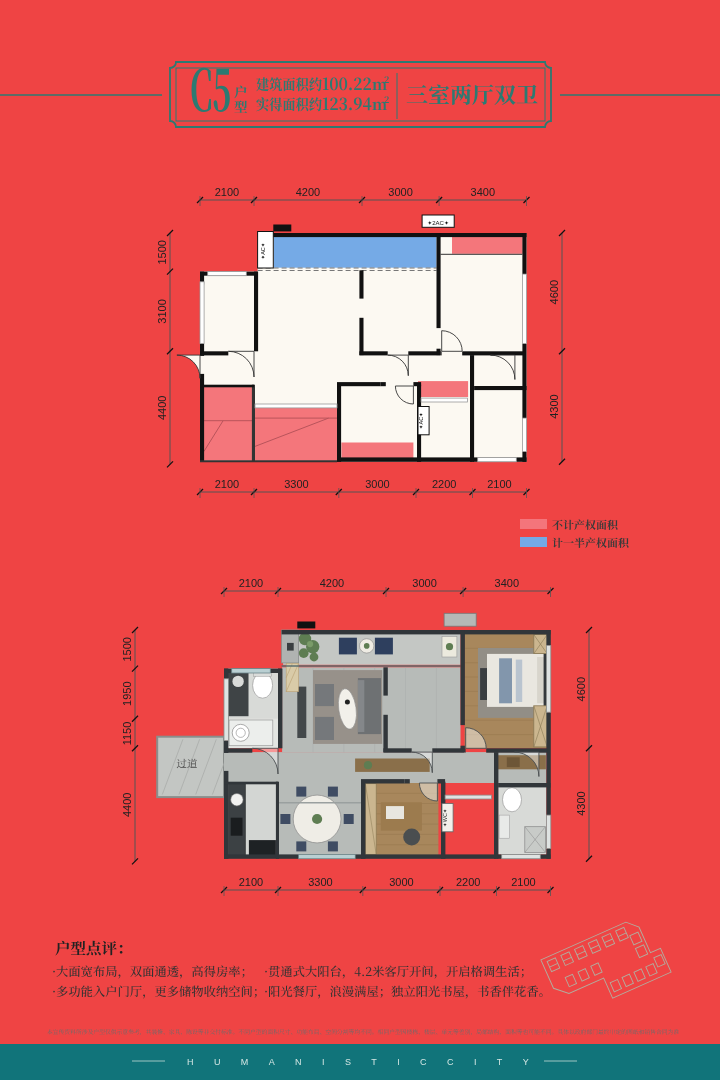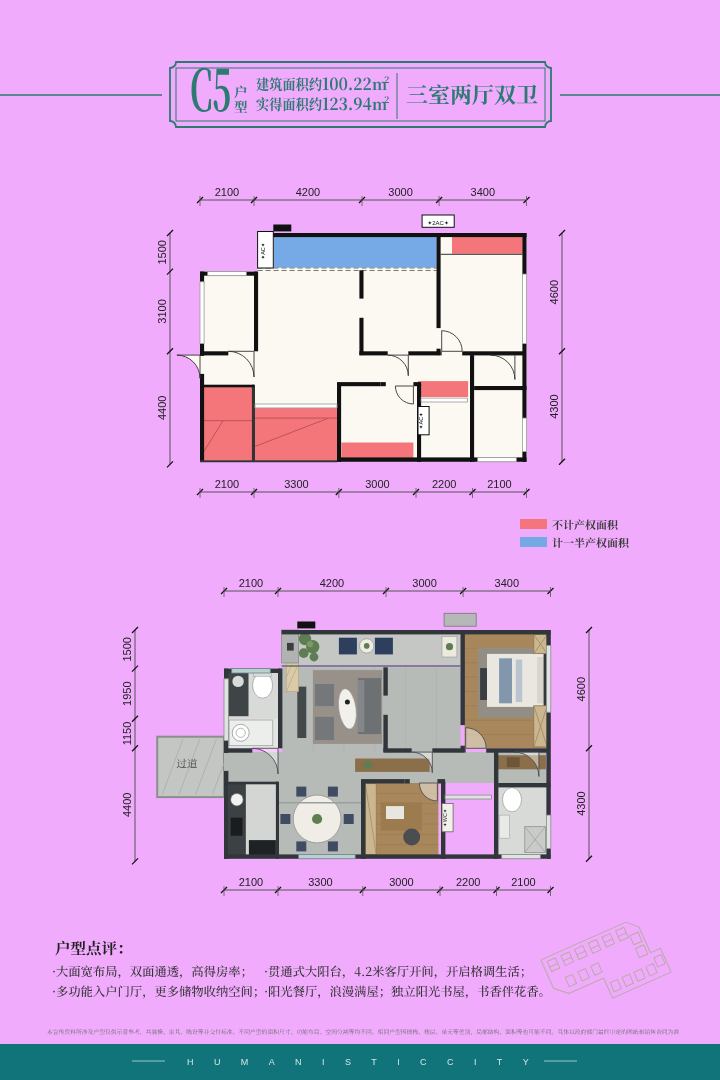--- a/index.html
+++ b/index.html
@@ -1,13 +1,13 @@
 <!DOCTYPE html>
 <html><head><meta charset="utf-8"><style>html,body{margin:0;padding:0}</style></head><body>
-<div style="position:relative;width:720px;height:1080px;background:#f0abfc;overflow:hidden"><svg width="720" height="1080" viewBox="0 0 720 1080">
+<div style="position:relative;width:720px;height:1080px;background:#ef4444;overflow:hidden"><svg width="720" height="1080" viewBox="0 0 720 1080">
       <line x1="0" y1="95" x2="162" y2="95" stroke="#2c7a72" stroke-width="1.5"></line>
       <line x1="560" y1="95" x2="720" y2="95" stroke="#2c7a72" stroke-width="1.5"></line>
       <path d="M176 62 H545 A6 6 0 0 0 551 68 V121 A6 6 0 0 0 545 127 H176 A6 6 0 0 0 170 121 V68 A6 6 0 0 0 176 62 Z" fill="none" stroke="#2c7a72" stroke-width="1.8"></path>
       <rect x="176" y="68" width="369" height="53" fill="none" stroke="#2c7a72" stroke-width="1"></rect>
       <g transform="translate(190,111) scale(0.56,1)">
         <path d="M24.8 1.1C29.9 1.1 33.9 -0.1 37.5 -2.2L37.4 -12.1H34.3L31.7 -2.1C29.9 -1.4 28.2 -1.1 26.2 -1.1C17.6 -1.1 11.2 -7.5 11.2 -21.1C11.2 -34.6 17.6 -41.2 26.1 -41.2C28 -41.2 29.6 -40.9 31.2 -40.3L33.9 -30.1H36.9L37.1 -40.1C33.4 -42.2 29.9 -43.3 24.8 -43.3C12.5 -43.3 2.7 -35.5 2.7 -20.8C2.7 -6.3 12.2 1.1 24.8 1.1Z M54.9 0.9C64.4 0.9 71 -4 71 -12.5C71 -20.9 65.3 -25.3 56.1 -25.3C53.5 -25.3 51 -25 48.6 -24.2L49.5 -36.2H69.6V-42.2H47.3L45.9 -22.3L47.5 -21.4C49.5 -22.1 51.5 -22.5 53.8 -22.5C59.3 -22.5 62.8 -18.9 62.8 -12.1C62.8 -4.9 59.3 -1 53.6 -1C52.2 -1 51.1 -1.1 50.1 -1.5L49.1 -6.8C48.7 -9.7 47.5 -10.8 45.5 -10.8C44.1 -10.8 42.8 -10 42.2 -8.6C42.9 -2.7 47.5 0.9 54.9 0.9Z" fill="#2c7a72"></path>
       </g>
       <path d="M239.9 85.5 239.8 85.5C240.2 86.1 240.7 86.9 240.8 87.6C242.3 88.5 243.6 85.8 239.9 85.5ZM237.9 91.5C237.9 91.1 237.9 90.7 237.9 90.4V88.2H244.3V91.5ZM236.4 87.7V90.4C236.4 92.8 236.2 95.8 234.4 98.1L234.6 98.2C237.1 96.5 237.7 94.1 237.9 91.9H244.3V92.9H244.6C245.1 92.9 245.9 92.5 245.9 92.4V88.5C246.2 88.4 246.4 88.3 246.5 88.2L244.9 87.1L244.2 87.8H238.2L236.4 87.2Z M244.9 100.8V106.6C244.9 106.8 244.8 106.8 244.7 106.8C244.4 106.8 243.3 106.7 243.3 106.7V106.9C243.9 107 244.1 107.2 244.3 107.4C244.4 107.7 244.5 108 244.5 108.4C246.2 108.3 246.4 107.7 246.4 106.7V101.3C246.7 101.3 246.8 101.1 246.9 100.9ZM238.5 102V104.2H237.5L237.5 103.8V102ZM234.4 112.4 234.5 112.8H246.7C246.9 112.8 247 112.7 247.1 112.6C246.5 112.1 245.5 111.3 245.5 111.3L244.7 112.4H241.5V109.9H245.5C245.7 109.9 245.9 109.9 245.9 109.7C245.4 109.2 244.4 108.5 244.4 108.5L243.6 109.5H241.5V108.1C241.9 108 242 107.9 242 107.7L240 107.6V104.6H241.7C241.9 104.6 242 104.5 242.1 104.4V106.5H242.3C242.9 106.5 243.5 106.2 243.5 106.1V101.9C243.8 101.8 243.9 101.7 244 101.5L242.1 101.4V104.3C241.6 103.9 240.8 103.1 240.8 103.1L240 104.2V102H241.4C241.6 102 241.7 101.9 241.8 101.7C241.2 101.3 240.4 100.6 240.4 100.6L239.6 101.6H234.7L234.8 102H236V103.8V104.2H234.4L234.5 104.6H236C235.9 105.9 235.6 107.3 234.3 108.4L234.5 108.5C236.8 107.5 237.3 106 237.4 104.6H238.5V108.2H238.8C239.3 108.2 239.7 108 239.9 107.9V109.5H235.6L235.8 109.9H239.9V112.4Z" fill="#2c7a72"></path>
       <g transform="translate(256,90) scale(0.88,1)">
         <path d="M1.2 -5.5 1 -5.4C1.4 -3.8 1.9 -2.6 2.6 -1.7C2.1 -0.6 1.4 0.4 0.3 1.1L0.4 1.3C1.7 0.7 2.7 -0 3.4 -0.9C5 0.5 7.4 0.9 10.9 0.9C11.5 0.9 12.9 0.9 13.5 0.9C13.5 0.2 13.8 -0.4 14.5 -0.6V-0.7C13.6 -0.7 11.8 -0.7 11 -0.7C7.9 -0.7 5.7 -0.9 4 -1.8C4.8 -3.1 5.2 -4.6 5.4 -6.1C5.7 -6.1 5.8 -6.2 5.9 -6.3L4.4 -7.6L3.6 -6.8H3C3.5 -7.8 4.3 -9.4 4.7 -10.4C5 -10.4 5.2 -10.5 5.3 -10.6L3.8 -12L3.1 -11.2H0.5L0.6 -10.8H3.1C2.7 -9.7 1.9 -8.1 1.4 -7C1.2 -7 1 -6.9 0.8 -6.7L2.3 -5.8L2.9 -6.3H3.8C3.6 -5 3.4 -3.7 3 -2.6C2.2 -3.3 1.6 -4.2 1.2 -5.5ZM11.1 -9.1H9.8V-10.6H11.1ZM11.1 -8.7V-7.2H9.8V-8.7ZM13.5 -10.3 12.8 -9.1H12.7V-10.4C13 -10.4 13.2 -10.6 13.3 -10.7L11.7 -11.9L10.9 -11.1H9.8V-12.1C10.2 -12.1 10.3 -12.3 10.3 -12.5L8.1 -12.7V-11.1H5.6L5.7 -10.6H8.1V-9.1H4.6L4.8 -8.7H8.1V-7.2H5.7L5.9 -6.8H8.1V-5.2H5.6L5.7 -4.8H8.1V-3.2H4.9L5 -2.8H8.1V-0.9H8.4C9 -0.9 9.8 -1.2 9.8 -1.4V-2.8H13.8C14 -2.8 14.2 -2.9 14.2 -3C13.6 -3.6 12.5 -4.4 12.5 -4.4L11.5 -3.2H9.8V-4.8H13.2C13.4 -4.8 13.5 -4.9 13.6 -5C13 -5.6 12 -6.3 12 -6.3L11.2 -5.2H9.8V-6.8H11.1V-6.2H11.3C11.9 -6.2 12.7 -6.5 12.7 -6.6V-8.7H14.4C14.6 -8.7 14.7 -8.8 14.8 -9C14.3 -9.5 13.5 -10.3 13.5 -10.3Z M23.5 -5.4 23.4 -5.3V-7.1H25.8V-3.3C25.8 -3.9 25.2 -4.8 23.5 -5.4ZM23.4 -12.8C23.2 -12 23 -11.2 22.7 -10.5C22.2 -11 21.3 -11.7 21.3 -11.7L20.5 -10.7H18.7C18.9 -11 19.1 -11.4 19.3 -11.7C19.6 -11.7 19.8 -11.8 19.9 -12L17.7 -12.8C17.2 -10.8 16.3 -8.9 15.4 -7.7L15.5 -7.5C16.6 -8.2 17.5 -9.1 18.4 -10.2H18.6C18.9 -9.7 19.2 -9 19.3 -8.3C19.5 -8.1 19.7 -8 19.9 -8L19.2 -7.1H15.8L15.9 -6.7H17.6V-2.6C16.7 -2.4 15.9 -2.2 15.4 -2.1L16.4 -0.3C16.5 -0.4 16.7 -0.5 16.7 -0.7C18.9 -1.8 20.4 -2.7 21.4 -3.4L21.4 -3.6L19.3 -3V-6.7H21.1C21.4 -6.7 21.5 -6.7 21.5 -6.9C21.1 -7.3 20.5 -7.8 20.2 -8C20.9 -8.3 21.2 -9.6 19.4 -10.2H22.3C22.4 -10.2 22.5 -10.3 22.6 -10.3C22.2 -9.5 21.8 -8.7 21.4 -8.1L21.6 -7.9L21.8 -8.1V-4.6C21.8 -2.4 21.2 -0.4 17.9 1.2L18 1.3C22.9 0 23.4 -2.5 23.4 -4.7V-5.2C23.9 -4.5 24.3 -3.5 24.4 -2.6C25.1 -2 25.8 -2.4 25.8 -3.1V-0.3C25.8 0.8 26 1.1 27.1 1.1H27.8C29.1 1.1 29.7 0.8 29.7 0.1C29.7 -0.2 29.6 -0.4 29.2 -0.6L29.2 -2.5H29C28.8 -1.7 28.6 -0.9 28.5 -0.6C28.4 -0.5 28.3 -0.5 28.2 -0.5C28.2 -0.5 28.1 -0.5 28 -0.5H27.7C27.5 -0.5 27.5 -0.5 27.5 -0.7V-6.9C27.8 -7 28 -7 28.1 -7.2L26.7 -8.3C27.3 -8.6 27.3 -9.7 25.9 -10.2H29.1C29.4 -10.2 29.5 -10.3 29.6 -10.5C29 -11 28 -11.8 28 -11.8L27.1 -10.7H24.4C24.7 -11 24.9 -11.3 25.1 -11.7C25.4 -11.7 25.6 -11.8 25.7 -12ZM23.7 -7.5 21.9 -8.2C22.7 -8.7 23.5 -9.4 24.1 -10.2H24.7C25.2 -9.7 25.5 -9 25.6 -8.3C25.8 -8.2 26 -8.1 26.2 -8.1L25.7 -7.5Z M31.6 -8.7V1.2H31.9C32.8 1.2 33.3 0.9 33.3 0.8V0H41.6V1.1H41.9C42.8 1.1 43.4 0.8 43.4 0.6V-8.1C43.8 -8.1 43.9 -8.2 44 -8.4L42.4 -9.7L41.5 -8.7H36.5C37.1 -9.3 37.9 -10.1 38.5 -10.9H44.1C44.3 -10.9 44.5 -10.9 44.5 -11.1C43.8 -11.7 42.6 -12.6 42.6 -12.6L41.6 -11.3H30.5L30.6 -10.9H36.1L35.9 -8.7H33.5L31.6 -9.4ZM33.3 -0.4V-8.2H34.9V-0.4ZM41.6 -0.4H40V-8.2H41.6ZM36.5 -8.2H38.3V-6H36.5ZM36.5 -5.5H38.3V-3.2H36.5ZM36.5 -2.7H38.3V-0.4H36.5Z M56.1 -3.4 55.9 -3.3C56.7 -2.2 57.6 -0.6 57.7 0.8C59.5 2.4 61.1 -1.5 56.1 -3.4ZM55.4 -2.4 53.2 -3.6C52.5 -1.6 51.4 0.1 50.2 1.2L50.4 1.3C52 0.6 53.6 -0.5 54.7 -2.2C55 -2.1 55.3 -2.2 55.4 -2.4ZM53.6 -5V-10.9H57V-5ZM52 -12.1V-3.5H52.3C53.1 -3.5 53.6 -3.8 53.6 -3.9V-4.5H57V-3.8H57.3C58.2 -3.8 58.8 -4.1 58.8 -4.2V-10.8C59.1 -10.9 59.3 -11 59.4 -11.1L57.8 -12.3L57 -11.4H53.8ZM50.4 -9.2 49.6 -8.1H49.4V-10.7C49.9 -10.8 50.3 -10.9 50.7 -11C51.2 -10.9 51.5 -10.9 51.7 -11.1L49.7 -12.7C48.8 -12 47 -10.9 45.4 -10.3L45.5 -10.1C46.2 -10.2 46.9 -10.3 47.7 -10.4V-8.1H45.5L45.6 -7.7H47.5C47.1 -5.7 46.4 -3.5 45.3 -2L45.5 -1.8C46.3 -2.5 47 -3.3 47.7 -4.1V1.3H48C48.8 1.3 49.4 1 49.4 0.8V-6.3C49.7 -5.7 50.1 -4.8 50.1 -4.1C51.4 -2.9 52.9 -5.5 49.4 -6.8V-7.7H51.3C51.6 -7.7 51.7 -7.8 51.8 -7.9C51.2 -8.4 50.4 -9.2 50.4 -9.2Z M68.3 -7 68.2 -6.9C68.7 -6 69.2 -4.8 69.3 -3.7C70.7 -2.4 72.4 -5.4 68.3 -7ZM60.5 -1.2 61.8 0.9C61.9 0.9 62.1 0.7 62.2 0.6C64.5 -0.6 66 -1.5 67.1 -2.2L67.1 -2.4C64.4 -1.8 61.7 -1.3 60.5 -1.2ZM65.8 -11.7 63.5 -12.6C63.1 -11.4 61.9 -9.1 61.1 -8.4C60.9 -8.3 60.5 -8.2 60.5 -8.2L61.4 -6.2C61.5 -6.2 61.6 -6.3 61.7 -6.5C62.4 -6.7 62.9 -7 63.5 -7.2C62.7 -6.1 61.8 -5.1 61.1 -4.6C61 -4.5 60.6 -4.4 60.6 -4.4L61.4 -2.4C61.5 -2.4 61.6 -2.5 61.7 -2.6C63.9 -3.3 65.7 -4 66.6 -4.4L66.6 -4.6C64.9 -4.5 63.1 -4.4 61.9 -4.3C63.6 -5.5 65.6 -7.3 66.6 -8.7C66.9 -8.6 67.1 -8.7 67.2 -8.8L65.1 -10C64.9 -9.5 64.5 -8.9 64.1 -8.2L61.9 -8.2C63.1 -9.1 64.5 -10.4 65.2 -11.4C65.5 -11.4 65.7 -11.5 65.8 -11.7ZM70.9 -12.1 68.5 -12.8C68 -10.2 67.1 -7.4 66.1 -5.7L66.3 -5.6C67.5 -6.5 68.5 -7.8 69.3 -9.4H72.4C72.3 -4.2 72.1 -1.3 71.5 -0.8C71.3 -0.6 71.2 -0.6 70.9 -0.6C70.6 -0.6 69.6 -0.7 69 -0.7L69 -0.5C69.6 -0.4 70.2 -0.1 70.4 0.1C70.6 0.4 70.7 0.8 70.7 1.3C71.6 1.3 72.3 1.1 72.8 0.5C73.7 -0.3 73.9 -3 74.1 -9.2C74.4 -9.2 74.6 -9.3 74.7 -9.4L73.2 -10.8L72.3 -9.9H69.5C69.8 -10.5 70.1 -11.1 70.3 -11.8C70.7 -11.8 70.9 -11.9 70.9 -12.1Z" fill="#2c7a72"></path>

